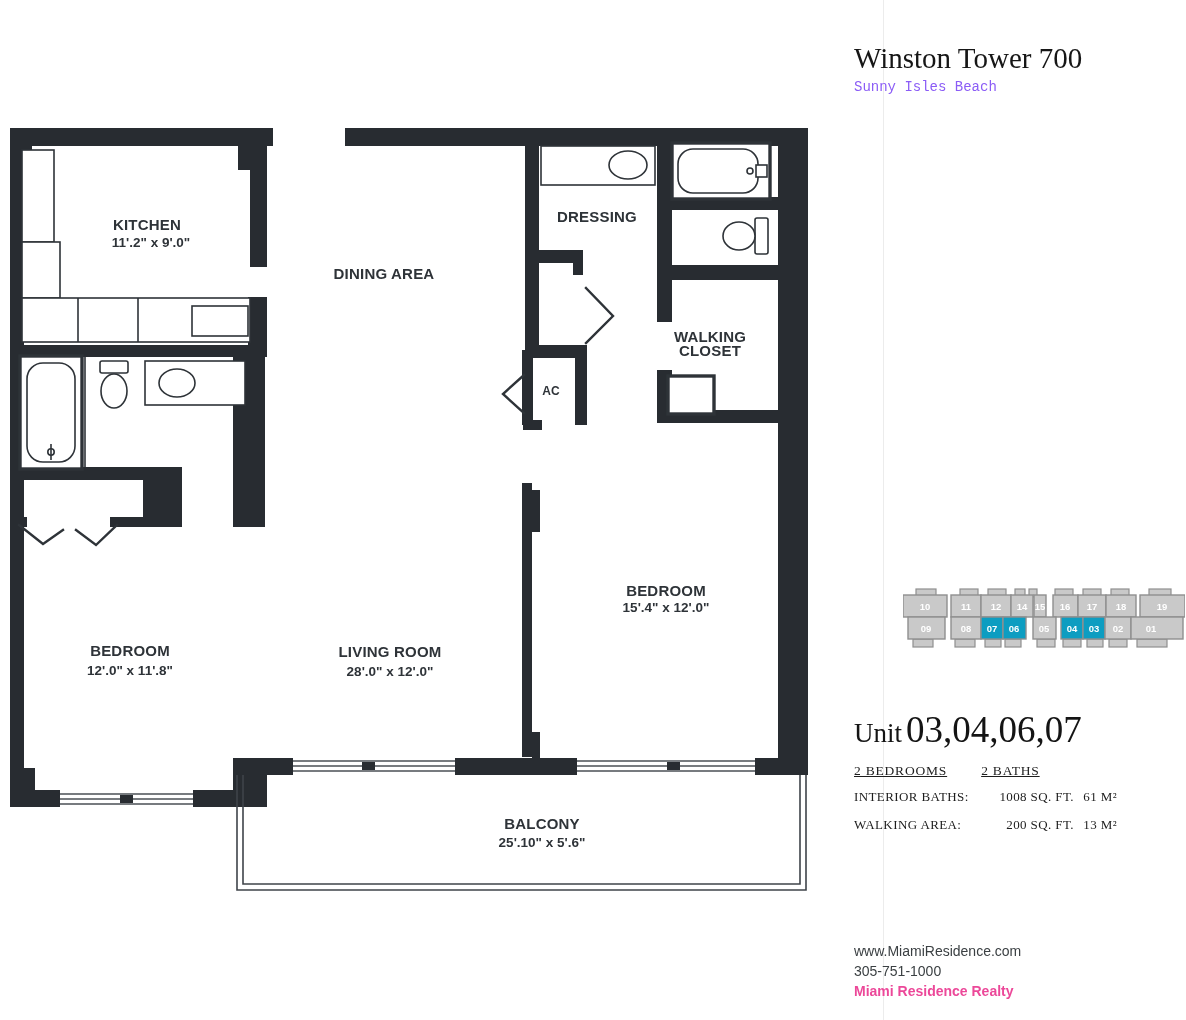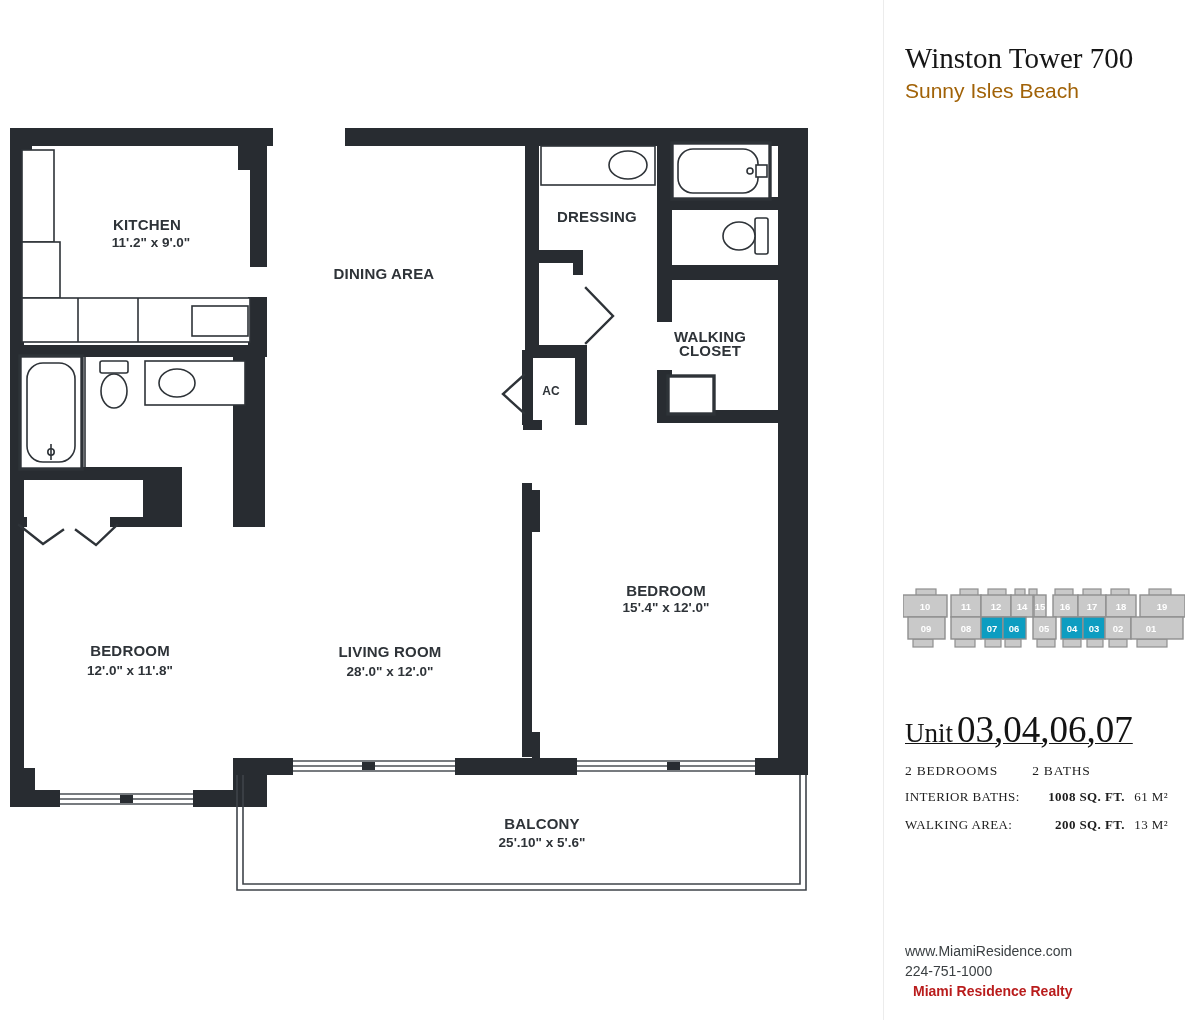--- a/index.html
+++ b/index.html
@@ -14,40 +14,40 @@
   .winline{stroke:#4a4f55;stroke-width:1.4;}
   .balc{fill:none;stroke:#3f444a;stroke-width:1.6;}
   .room-label{font-family:"Liberation Sans",sans-serif;font-weight:bold;font-size:15px;
               fill:#2e3338;text-anchor:middle;letter-spacing:.2px;}
   .room-dims{font-family:"Liberation Sans",sans-serif;font-weight:bold;font-size:13.5px;
              fill:#2e3338;text-anchor:middle;}
   .small-label{font-family:"Liberation Sans",sans-serif;font-weight:bold;font-size:12px;
                fill:#2e3338;text-anchor:middle;}
   
   #separator{position:absolute;left:883px;top:0;width:1px;height:1020px;background:#ececec;}
-  .sb{position:absolute;left:905px;}
+  .sb{position:absolute;left:854px;}
   #bld-title{top:42px;font-family:"Liberation Serif",serif;font-size:29px;color:#161616;}
-  #bld-sub{top:79px;font-family:Liberation Sans, sans-serif;font-size:21px;color:#a16207;}
+  #bld-sub{top:79px;font-family:Liberation Mono, monospace;font-size:14px;color:#8b5cf6;}
   #unit-map{position:absolute;left:903px;top:586px;}
   .umap-txt{font-family:"Liberation Sans",sans-serif;font-weight:bold;font-size:9.5px;
             fill:#ffffff;text-anchor:middle;}
   .umap-blk{stroke:#8f8f8f;stroke-width:1.4;}
   .umap-tab{fill:#c9c9c9;stroke:#8f8f8f;stroke-width:1.2;}
-  #unit-heading{top:708px;font-family:"Liberation Serif",serif;color:#141414;text-decoration:underline;}
+  #unit-heading{top:708px;font-family:"Liberation Serif",serif;color:#141414;}
   #unit-heading .u-word{font-size:27px;}
   #unit-heading .u-nums{font-size:37px;}
   #bedbath{top:763px;font-family:"Liberation Serif",serif;font-size:13.5px;
-           letter-spacing:.8px;color:#1d1d1d;}
+           letter-spacing:.8px;color:#1d1d1d;text-decoration:underline;}
   #bedbath span{margin-right:34px;}
   .area-row{position:absolute;width:263px;font-family:"Liberation Serif",serif;
             font-size:13px;letter-spacing:.4px;color:#1d1d1d;}
-  .area-row .a-sqft{position:absolute;right:43px;font-weight:bold;}
+  .area-row .a-sqft{position:absolute;right:43px;}
   .area-row .a-met{position:absolute;right:0;}
   #footer{top:941px;font-size:14px;line-height:20px;color:#3b4043;}
-  #footer .f-company{font-weight:bold;color:#b91c1c;margin-left:8px;}
+  #footer .f-company{font-weight:bold;color:#ec4899;}
 </style>
 </head>
 <body>
 
 <div id="page">
 
   <svg id="plan" width="883" height="1020" viewBox="0 0 883 1020">
 
     <g>
       <rect class="wall" x="10" y="128" width="263" height="18"></rect>
@@ -257,17 +257,17 @@
     <span class="a-met">61 M²</span>
   </div>
   <div class="sb area-row" style="top:817px;">
     <span>WALKING AREA:</span>
     <span class="a-sqft">200 SQ. FT.</span>
     <span class="a-met">13 M²</span>
   </div>
 
   <div class="sb" id="footer">
     <div>www.MiamiResidence.com</div>
-    <div>224-751-1000</div>
+    <div>305-751-1000</div>
     <div class="f-company">Miami Residence Realty</div>
   </div>
 
 </div>
 
 </body></html>

